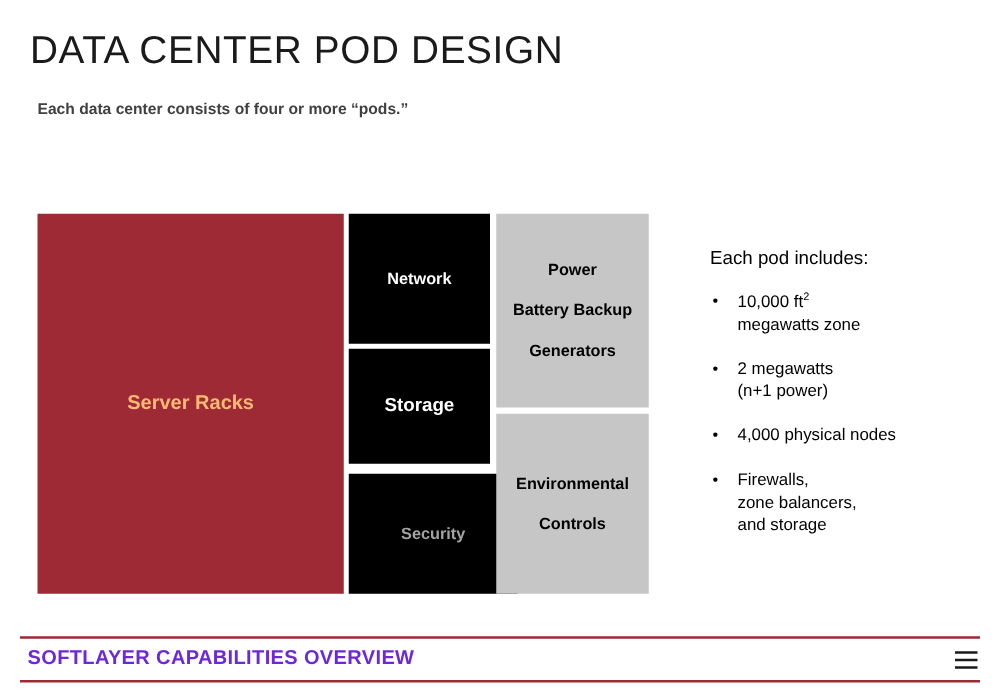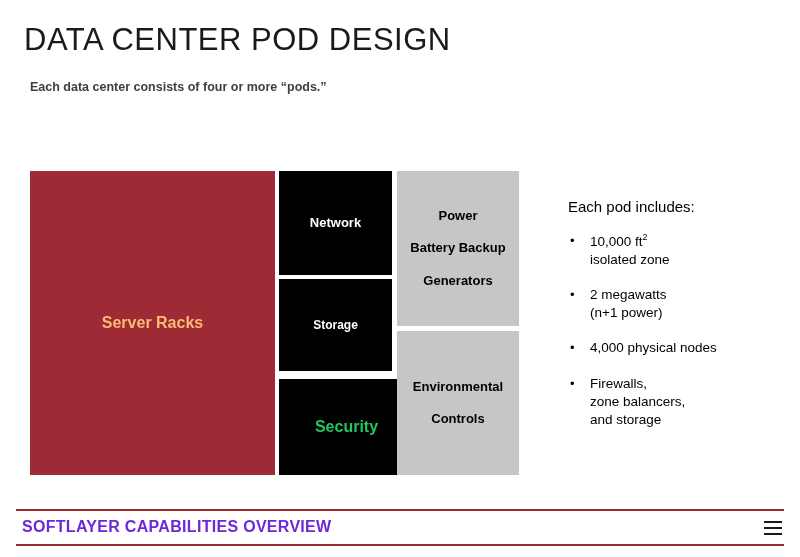--- a/index.html
+++ b/index.html
@@ -74,30 +74,30 @@
     color: #ffffff;
     font-size: 13px;
   }
   .storage {
     left: 279px;
     top: 279px;
     width: 113px;
     height: 92px;
     background: #000000;
     color: #ffffff;
-    font-size: 12px;
+    font-size: 15px;
   }
   .security {
     left: 279px;
     top: 379px;
     width: 135px;
     height: 96px;
     background: #000000;
-    color: #22c55e;
-    font-size: 16px;
+    color: #a3a3a3;
+    font-size: 13px;
   }
   .power {
     left: 397px;
     top: 171px;
     width: 122px;
     height: 155px;
     background: #c6c6c6;
     color: #000000;
     font-size: 13px;
   }
@@ -229,21 +229,21 @@
       <span>Battery Backup</span><br>
       <span>Generators</span>
     </span>
   </div>
 
   <div class="pod-heading">Each pod includes:</div>
 
   <ul class="bullets">
     <li>
       <span>10,000 ft</span><sup>2</sup><br>
-      <span>isolated zone</span>
+      <span>megawatts zone</span>
     </li>
     <li>
       <span>2 megawatts</span><br>
       <span>(n+1 power)</span>
     </li>
     <li>
       <span>4,000 physical nodes</span>
     </li>
     <li>
       <span>Firewalls,</span><br>

